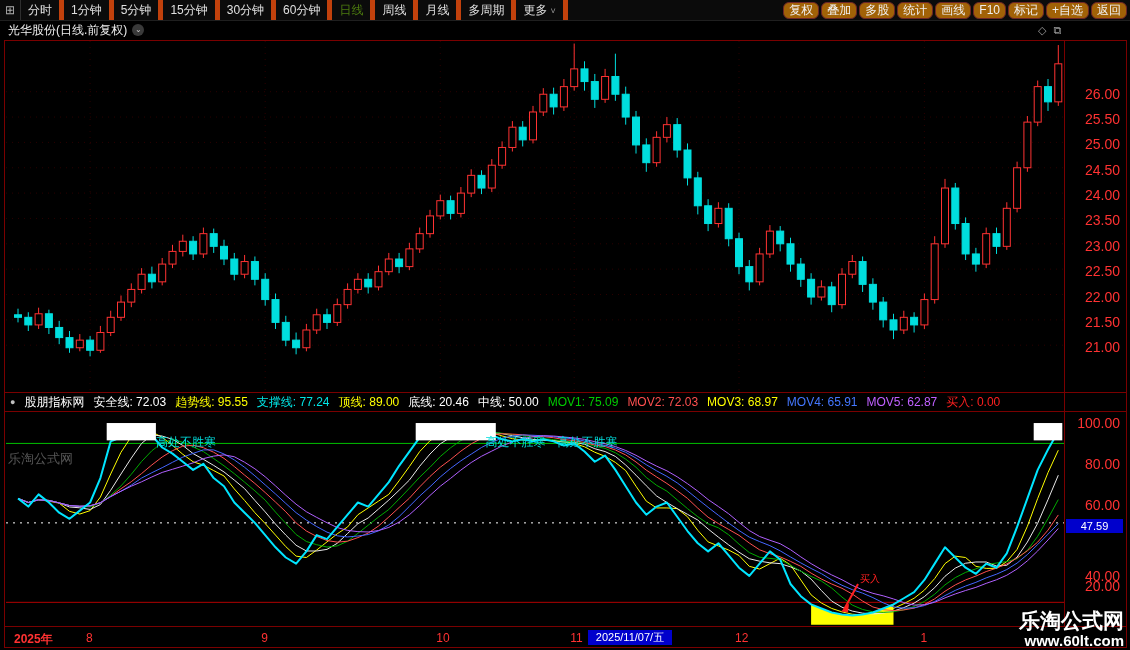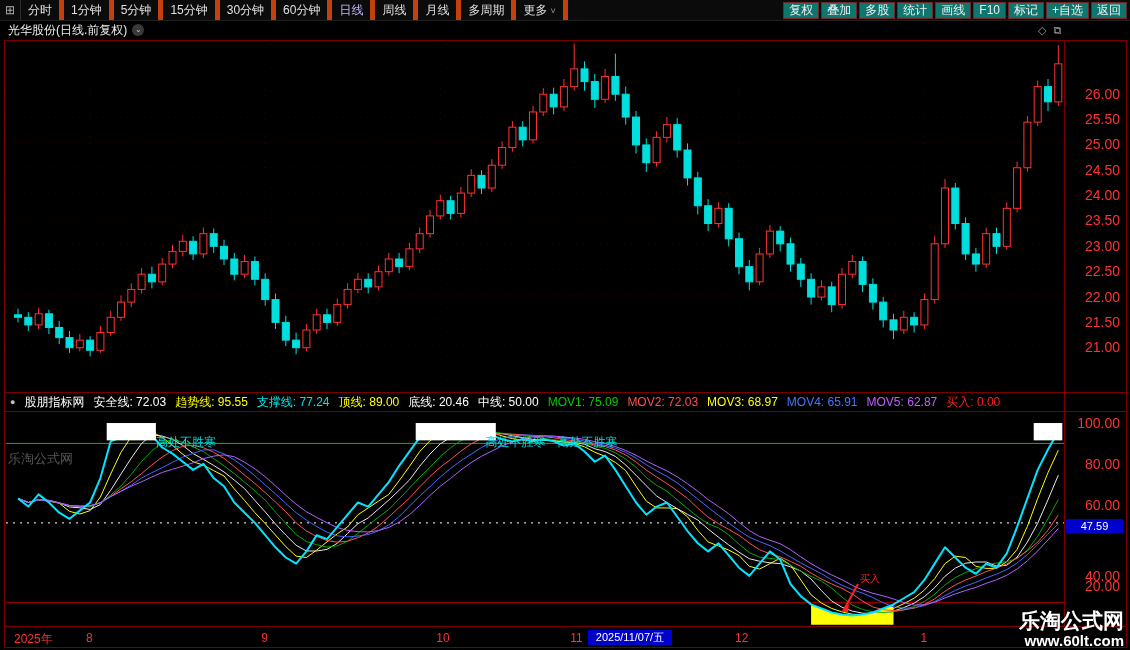--- a/index.html
+++ b/index.html
@@ -8,25 +8,25 @@
     background:#000; color:#ddd;
     font-family:"Liberation Sans", sans-serif;
   }
   
   .toolbar { position:absolute; top:0; left:0; width:1130px; height:20px;
     background:#0b0b0b; border-bottom:1px solid #1f1f1f; display:flex; align-items:center; }
   .win-icon { width:20px; text-align:center; color:#b0b0b0; font-size:12px;
     border-right:1px solid #2e2e2e; height:20px; line-height:20px; }
   .tb-item { padding:0 7px; font-size:12px; color:#e0e0e0; border-right:5px solid #c2410c;
     height:20px; line-height:20px; white-space:nowrap; cursor:default; }
-  .tb-item.sel { color:#c4b5fd; }
+  .tb-item.sel { color:#4d7c0f; }
   .chev { font-size:9px; color:#9a9a9a; margin-left:3px; }
   .tb-right { margin-left:auto; display:flex; gap:2px; padding-right:3px; }
-  .tb-btn { background:#0f766e; border:1px solid #6e2626; color:#f0f0f0; font-size:12px;
-    height:15px; line-height:15px; padding:0 5px; border-radius:0; white-space:nowrap; }
+  .tb-btn { background:#a16207; border:1px solid #6e2626; color:#f0f0f0; font-size:12px;
+    height:15px; line-height:15px; padding:0 5px; border-radius:6px; white-space:nowrap; }
   
   .title-row { position:absolute; top:20px; left:0; width:986px; height:20px;
     display:flex; align-items:center; padding-left:8px; box-sizing:border-box; }
   .stock-title { font-size:12px; color:#eeeeee; }
   .drop-bubble { margin-left:5px; width:12px; height:12px; border-radius:50%;
     background:#3a3a3a; color:#c8c8c8; font-size:8px; line-height:11px; text-align:center; }
   .corner-icons { position:absolute; left:1038px; top:24px; color:#9a9a9a;
     font-size:11px; letter-spacing:7px; }
   
   .frame { position:absolute; left:4px; top:40px; width:1123px; height:608px;
@@ -43,21 +43,21 @@
   .ind-name { color:#ffffff; }
   
   .price-axis, .ind-axis { position:absolute; left:1068px; top:0; width:54px; height:650px; }
   .ax-label { position:absolute; left:0; width:52px; text-align:right;
     font-size:14px; color:#ff3232; }
   .value-tag { position:absolute; left:1066px; top:519px; width:57px; height:14px;
     background:#0000cc; color:#ffffff; font-size:11px; line-height:14px; text-align:center; }
   
   .date-axis { position:absolute; left:5px; top:626px; width:1121px; height:21px;
     border-top:1px solid #7a0000; box-sizing:border-box; background:#000; }
-  .year-label { position:absolute; left:9px; top:4px; font-size:12px; color:#ff3232; }
+  .year-label { position:absolute; left:9px; top:4px; font-size:12px; color:#ff3232;font-weight:bold; }
   .month-label { position:absolute; top:4px; font-size:12px; color:#ff3232; }
   .date-tag { position:absolute; left:583px; top:3px; width:84px; height:15px;
     background:#0000cc; color:#ffffff; font-size:11px; line-height:15px; text-align:center; }
   
   .watermark { position:absolute; right:6px; bottom:1px; text-align:right;
     color:#ffffff; z-index:10; line-height:1.08; }
   .wm1 { font-size:21px; font-weight:bold; }
   .wm2 { font-size:15px; font-weight:bold;text-align:right; }
   .panel-watermark { position:absolute; left:8px; top:450px; font-size:13px;
     color:#9a9a9a; opacity:.55; z-index:2; }

